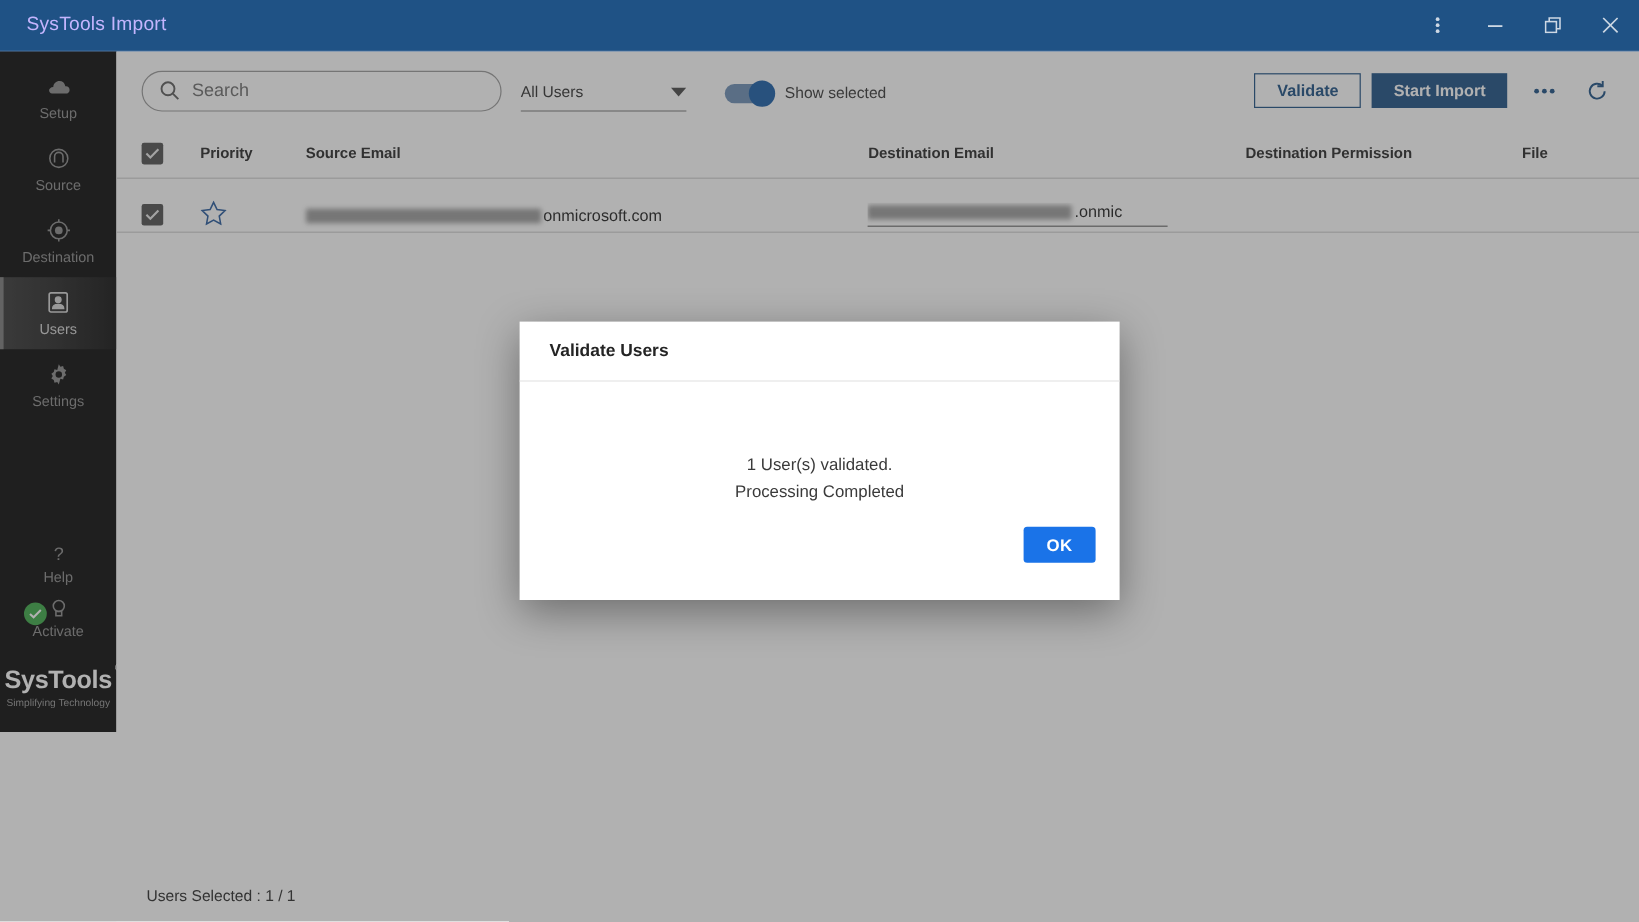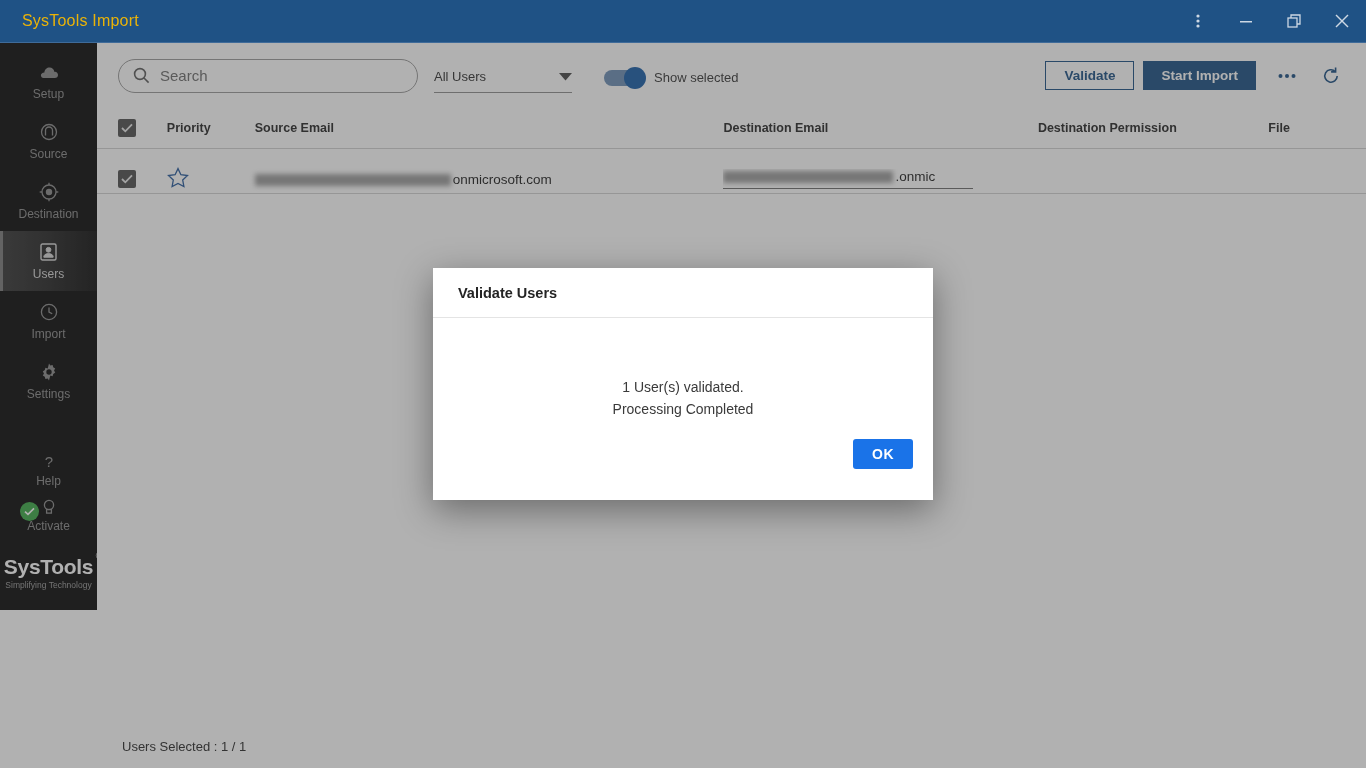--- a/index.html
+++ b/index.html
@@ -14,21 +14,21 @@
   
   .titlebar {
     position: absolute; top: 0; left: 0;
     width: 1366px; height: 43px;
     background: #1f5285;
     display: flex; align-items: center;
     border-bottom: 1px solid #3f6b99;
   }
   .app-title {
     margin-left: 22px;
-    color: #eab308;
+    color: #c4b5fd;
     font-size: 16px;
     letter-spacing: .2px;
   }
   .win-ctrls {
     margin-left: auto; display: flex; align-items: center;
     height: 43px;
   }
   .win-btn {
     width: 48px; height: 43px;
     display: flex; align-items: center; justify-content: center;
@@ -327,29 +327,20 @@
         <span class="nav-ico">
           <svg width="17" height="18" viewBox="0 0 17 18">
               <rect x="1" y="1" width="15" height="16" rx="1.5" fill="none" stroke="#d8d8d8" stroke-width="1.4"></rect>
               <circle cx="8.5" cy="6.8" r="2.4" fill="#d8d8d8"></circle>
               <path d="M3.8 14.2c0-2.4 2.1-3.6 4.7-3.6s4.7 1.2 4.7 3.6z" fill="#d8d8d8"></path>
             </svg>
         </span>
         <span>Users</span>
       </div>
 
-      <div class="nav-item">
-        <span class="nav-ico">
-          <svg width="20" height="20" viewBox="0 0 20 20">
-              <circle cx="10" cy="10" r="7.6" fill="none" stroke="#8d8d8d" stroke-width="1.3"></circle>
-              <polyline points="10,5.4 10,10 13.2,11.8" fill="none" stroke="#8d8d8d" stroke-width="1.3"></polyline>
-            </svg>
-        </span>
-        <span>Import</span>
-      </div>
 
       <div class="nav-item">
         <span class="nav-ico">
           <svg width="20" height="20" viewBox="0 0 20 20">
               <path d="M10 1.6l1.3 2 2.3-.6.6 2.3 2 1.3-1.2 2 1.2 2-2 1.3-.6 2.3-2.3-.6L10 18.4l-1.3-2-2.3.6-.6-2.3-2-1.3 1.2-2-1.2-2 2-1.3.6-2.3 2.3.6z" fill="#8d8d8d"></path>
               <circle cx="10" cy="10" r="2.7" fill="#0d0d0d"></circle>
             </svg>
         </span>
         <span>Settings</span>
       </div>

